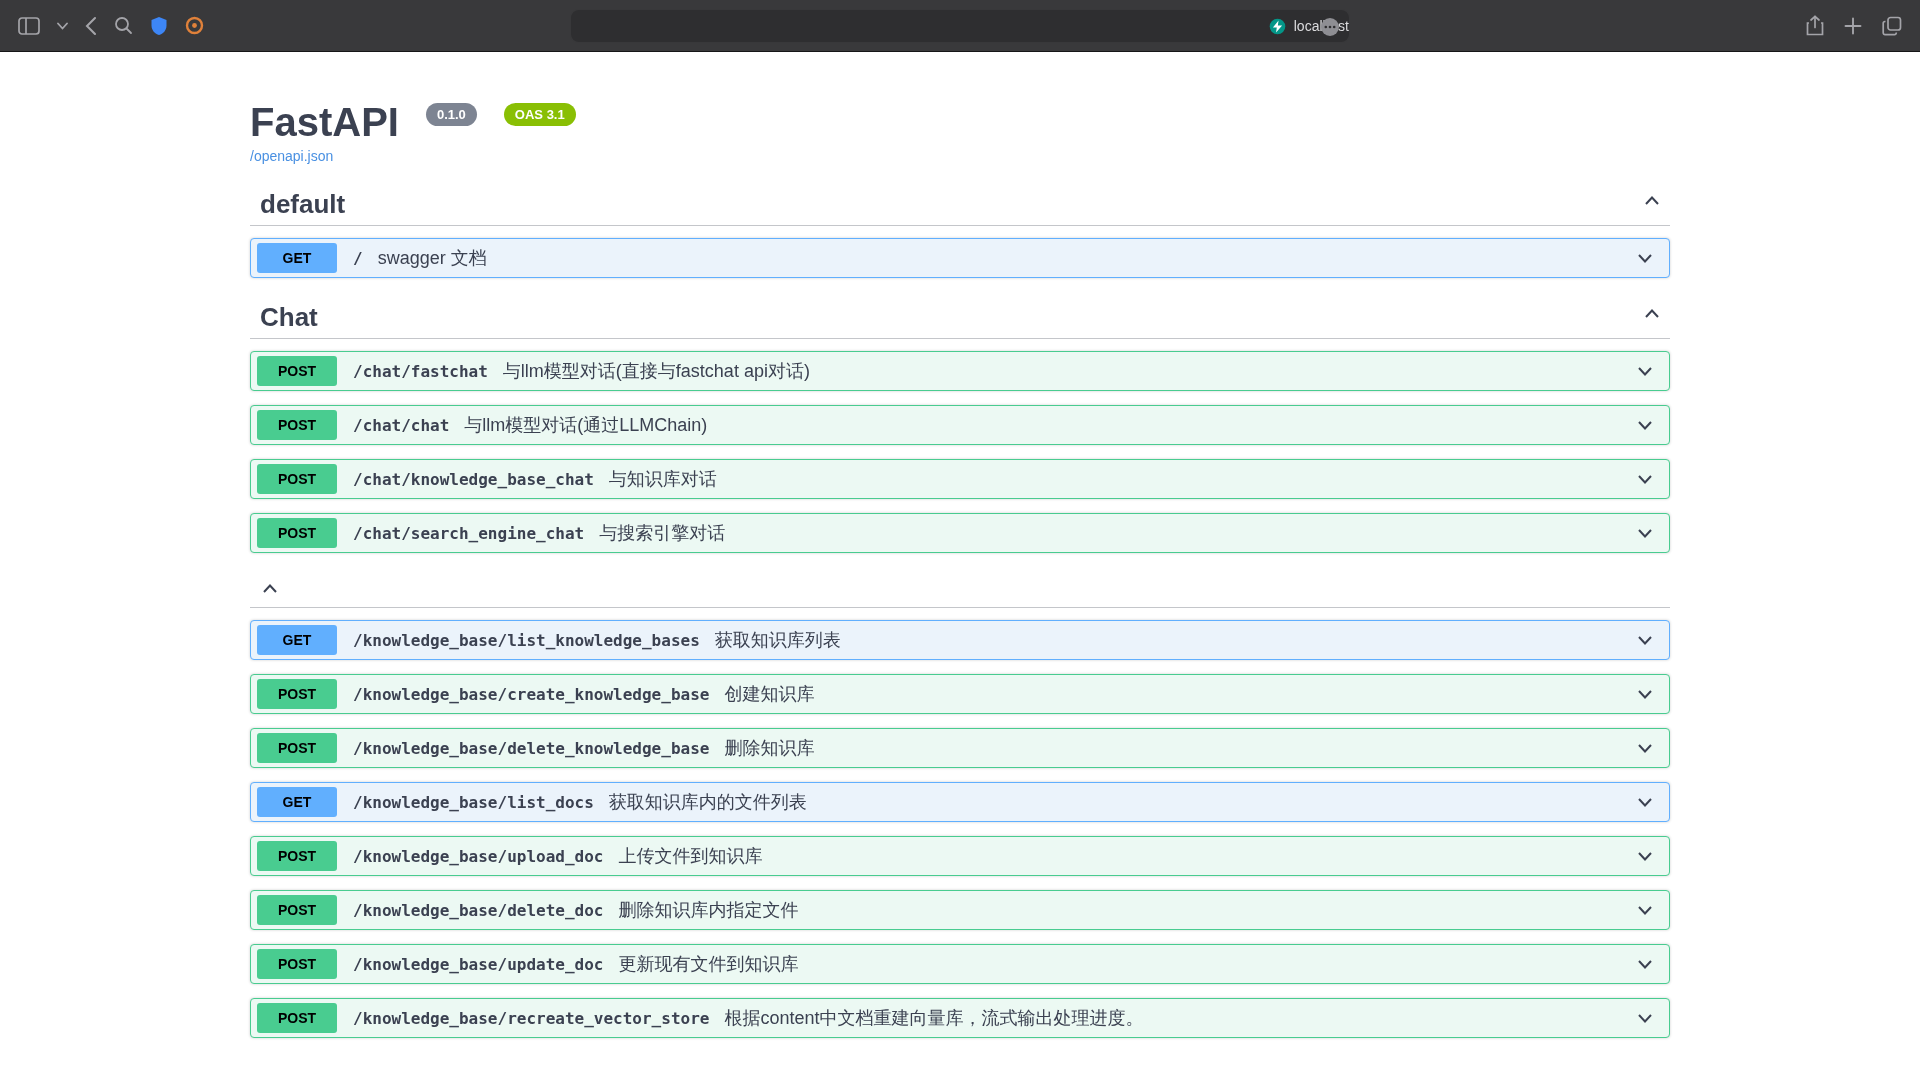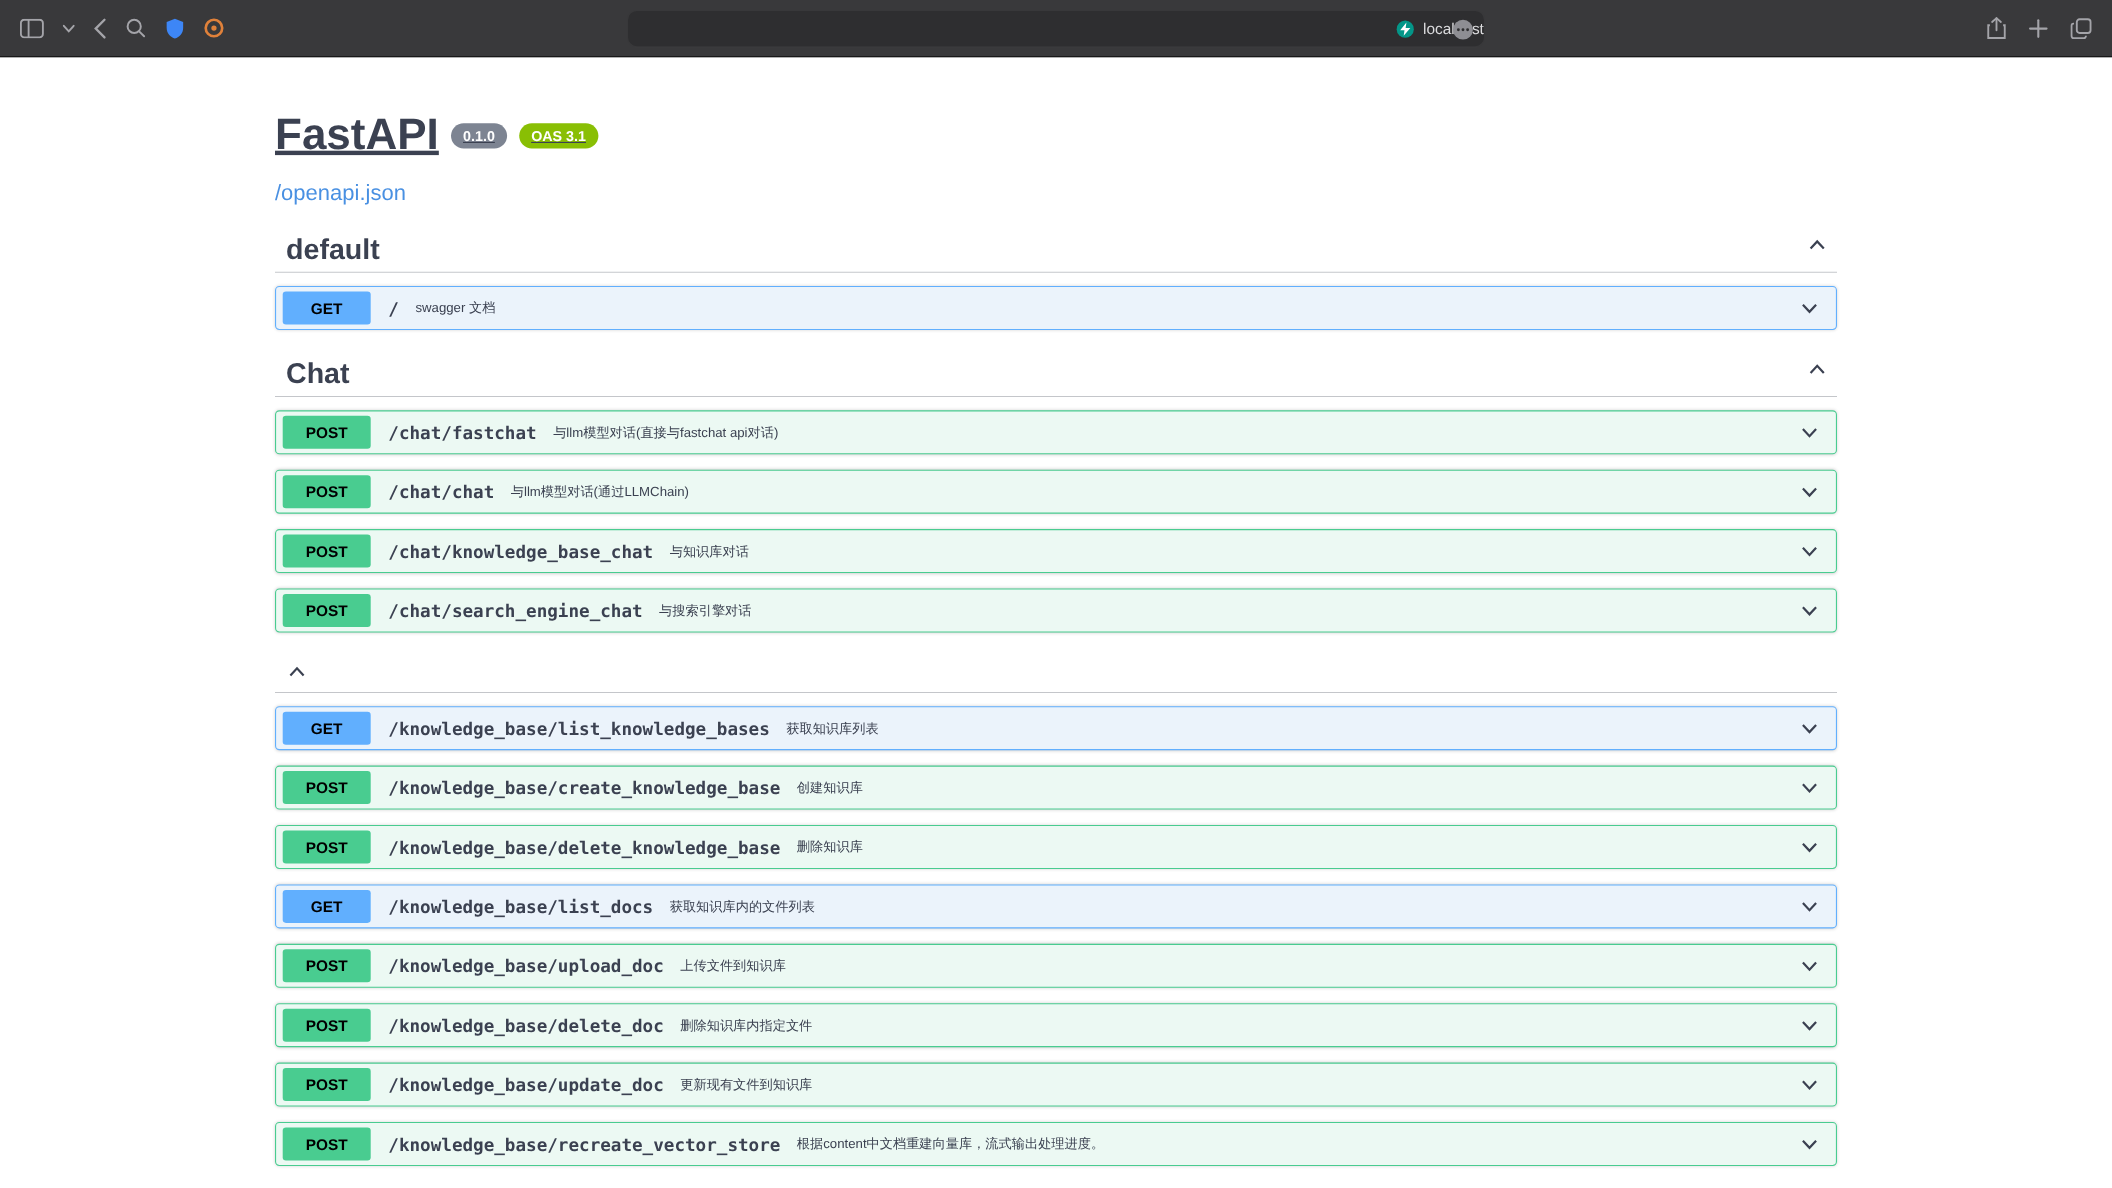--- a/index.html
+++ b/index.html
@@ -28,35 +28,34 @@
   }
   .urlbar-center { display: flex; align-items: center; gap: 8px; }
   .url-text { color: #dcdcde; font-size: 14px; }
   .url-more { position: absolute; right: 9px; top: 7px; }
 
   
   .page { height: 1028px; background: #fff; overflow: hidden; }
   .wrapper { width: 1420px; margin: 0 auto; padding-top: 48px; }
 
   .info .title {
-    display: flex; align-items: center; gap: 11px;
+    display: flex; align-items: flex-start; gap: 27px;
     font-size: 40px; line-height: 44px; font-weight: bold;
     color: var(--heading, #3b4151);
-    text-decoration: underline;
   }
   .badge {
     display: inline-block; margin-top: 3px;
     font-size: 13px; line-height: 13px; font-weight: bold; color: #fff;
     padding: 5px 11px; border-radius: 57px; vertical-align: top;
   }
   .badge-version { background: var(--version-badge-bg, #7d8492); }
   .badge-oas { background: var(--oas-badge-bg, #89bf04); }
   .spec-link {
-    display: inline-block; margin-top: 24px;
-    font-size: 20px; line-height: 16px;
+    display: inline-block; margin-top: 4px;
+    font-size: 14px; line-height: 16px;
     color: var(--link, #4990e2); text-decoration: none; cursor: pointer;
   }
 
   #sections { margin-top: 18px; }
   .tag-section { margin-top: 18px; }
   .opblock-tag {
     display: flex; align-items: flex-start; justify-content: space-between;
     padding: 8px 8px 8px 10px;
     border-bottom: 1px solid rgba(59,65,81,.3);
     margin-bottom: 12px; cursor: pointer;
@@ -76,21 +75,21 @@
     min-width: 80px; text-align: center; padding: 7px 0;
     border-radius: 3px; color: #000000; font-weight: bold; font-size: 14px;
   }
   .method-get  .method-badge { background: var(--get, #61affe); }
   .method-post .method-badge { background: var(--post, #49cc90); }
   .op-path {
     margin-left: 16px;
     font-family: "DejaVu Sans Mono", "Liberation Mono", monospace;
     font-weight: bold; font-size: 16px; color: var(--heading, #3b4151);
   }
-  .op-desc { margin-left: 15px; font-size: 12px; color: var(--heading, #3b4151); }
+  .op-desc { margin-left: 15px; font-size: 18px; color: var(--heading, #3b4151); }
   .chev { margin-left: auto; display: flex; align-items: center; }
   .opblock-tag .chev { margin-left: 0; }
 </style>
 </head>
 <body>
 
 <div class="toolbar">
   <div class="tb-group left">
     <span class="tb-btn">
       <svg width="22" height="18" viewBox="0 0 22 18">

